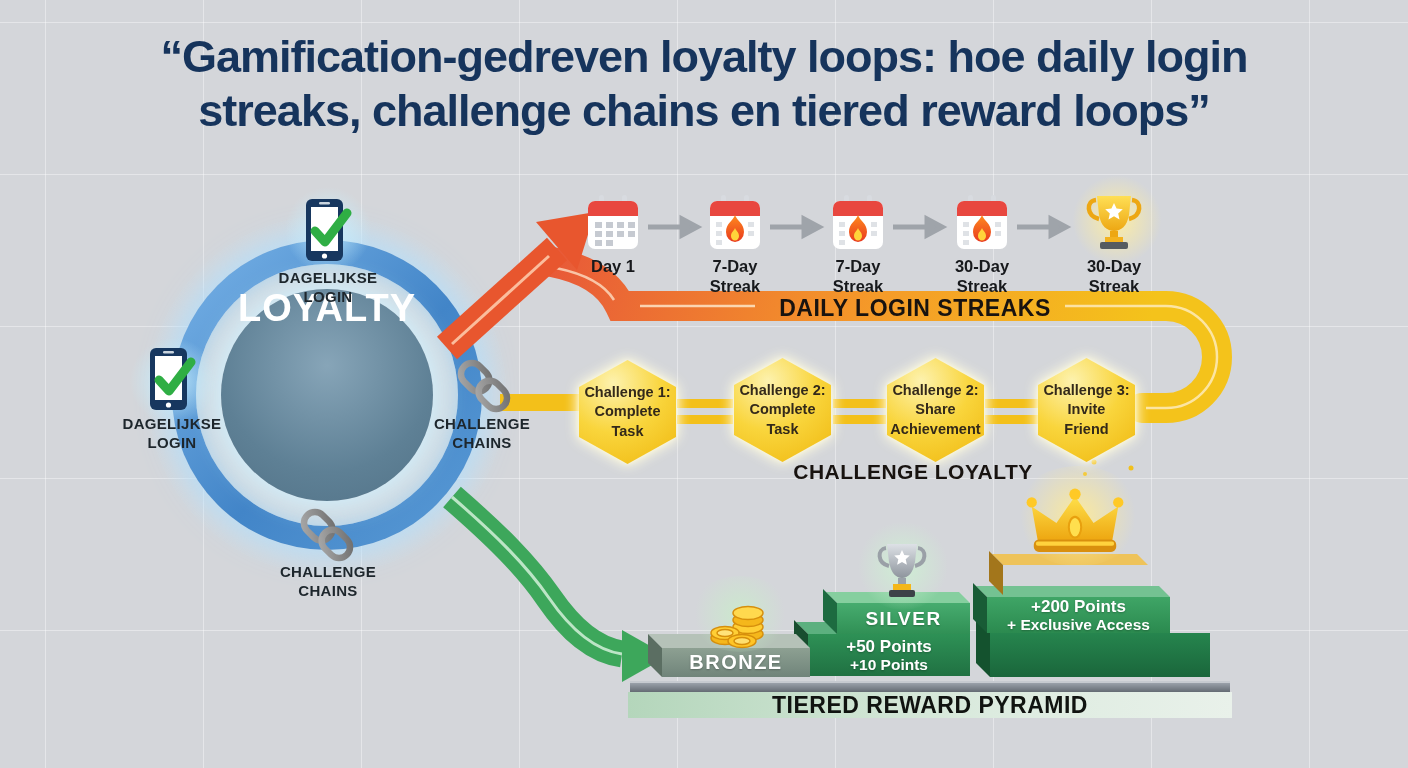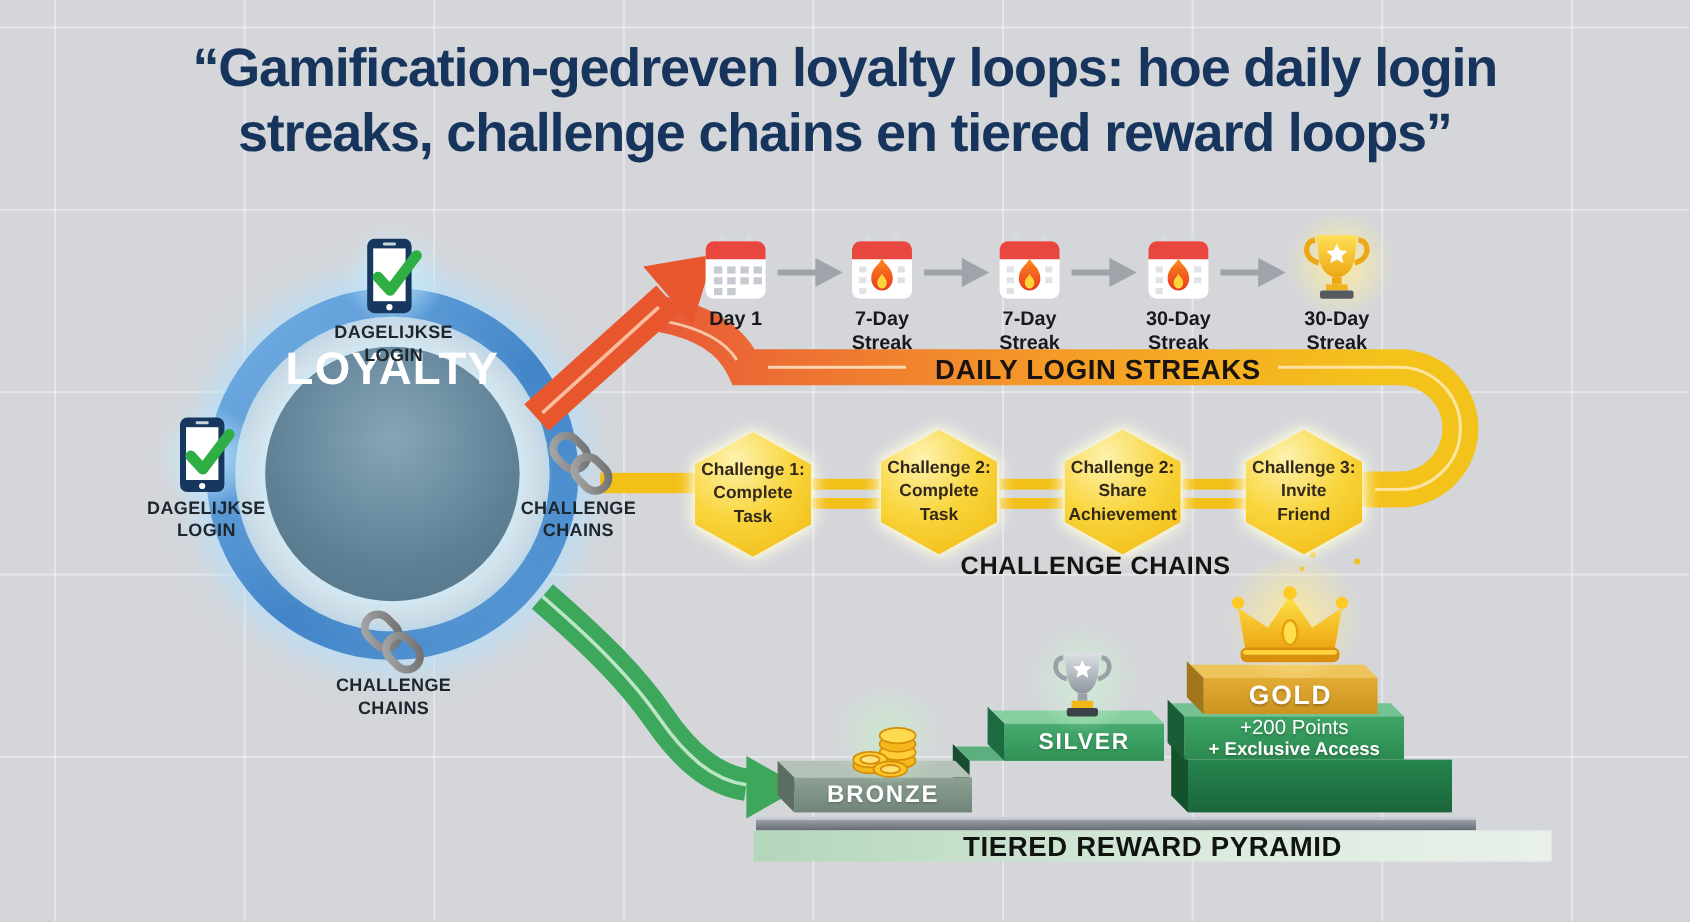--- a/index.html
+++ b/index.html
@@ -46,21 +46,21 @@
     background:radial-gradient(circle at 35% 22%,#fdf2ae 0%,#f9d53c 48%,#efb70e 100%);
     display:flex;flex-direction:column;align-items:center;justify-content:center;
     font-weight:700;font-size:14.5px;line-height:19.5px;color:#33291a;text-align:center;}
   .hexwrap{z-index:3;filter:drop-shadow(0 0 7px rgba(255,250,200,.95)) drop-shadow(0 0 2px rgba(255,255,255,.85));}
 
   
   .face-top{transform-origin:bottom;transform:skewX(45deg);z-index:3;}
   .face-left{transform-origin:right;transform:skewY(45deg);z-index:3;}
   .face{z-index:3;display:flex;flex-direction:column;align-items:center;justify-content:center;color:#fff;}
   .tiername{font-weight:800;letter-spacing:1.5px;text-shadow:0 1px 2px rgba(0,0,0,.25);}
-  .reward1{font-weight:400;font-size:17px;line-height:19px;text-shadow:0 1px 2px rgba(0,0,0,.25);}
+  .reward1{font-weight:700;font-size:17px;line-height:19px;text-shadow:0 1px 2px rgba(0,0,0,.25);}
   .reward2{font-weight:700;font-size:15.5px;line-height:18px;text-shadow:0 1px 2px rgba(0,0,0,.25);}
 </style>
 </head>
 <body>
 
 <div class="canvas">
 
   <svg width="0" height="0" style="position:absolute" aria-hidden="true">
     <defs>
       <linearGradient id="gradBand" gradientUnits="userSpaceOnUse" x1="552" y1="270" x2="1120" y2="430">
@@ -316,47 +316,48 @@
     </div>
   </div>
   <div class="abs hexwrap" style="left:1038px;top:358px;">
     <div class="hex">
       <span>Challenge 3:</span>
       <span>Invite</span>
       <span>Friend</span>
     </div>
   </div>
 
-  <div class="abs bandlbl" style="left:698px;top:460px;width:430px;font-size:21px;">CHALLENGE CHAINS</div>
+  <div class="abs bandlbl" style="left:698px;top:460px;width:430px;font-size:21px;">CHALLENGE LOYALTY</div>
 
   <div class="abs face" style="left:990px;top:633px;width:220px;height:44px;background:linear-gradient(180deg,#26854e,#1a663b);"></div>
   <div class="abs face-left" style="left:976px;top:633px;width:14px;height:44px;background:#14522e;"></div>
   <div class="abs face-top" style="left:987px;top:586px;width:183px;height:11px;background:#74c292;"></div>
   <div class="abs face" style="left:987px;top:597px;width:183px;height:36px;background:linear-gradient(180deg,#3fa566,#2b8a4f);">
     <div class="reward1">+200 Points</div>
     <div class="reward2">+ Exclusive Access</div>
   </div>
   <div class="abs face-left" style="left:973px;top:597px;width:14px;height:36px;background:#195c36;"></div>
   <div class="abs face-top" style="left:1003px;top:554px;width:145px;height:11px;background:#eec35a;"></div>
-  <div class="abs face tiername" style="left:1003px;top:565px;width:145px;height:30px;background:linear-gradient(180deg,#e2ab33,#cc9420);font-size:22px;">
-    <span>GOLD</span>
-  </div>
   <div class="abs face-left" style="left:989px;top:565px;width:14px;height:30px;background:#a3761b;"></div>
   <div class="abs glow" style="left:1013px;top:466px;width:130px;height:100px;background:radial-gradient(circle,rgba(255,235,150,.9),rgba(255,235,150,0) 70%);z-index:3;"></div>
   <svg class="abs" style="left:1025px;top:488px;z-index:4;" width="100" height="68" viewBox="0 0 96 66">
     <polygon points="12,52 6,18 30,34 48,8 66,34 90,18 84,52" fill="url(#gradCrown)"></polygon>
     <circle cx="6" cy="14" r="5" fill="#ffc926"></circle>
       <circle cx="48" cy="6" r="5.5" fill="#ffc926"></circle>
       <circle cx="90" cy="14" r="5" fill="#ffc926"></circle>
     <ellipse cx="48" cy="38" rx="6" ry="10" fill="#ffdf4e" stroke="#e8a00e" stroke-width="2"></ellipse>
     <rect x="8" y="50" width="80" height="12" rx="5" fill="#d98f0e"></rect>
     <rect x="10" y="52" width="76" height="4" rx="2" fill="#ffd23e"></rect>
   </svg>
 
   <div class="abs face-top" style="left:808px;top:622px;width:162px;height:12px;background:#5cb07f;"></div>
+  <div class="abs face" style="left:808px;top:634px;width:162px;height:42px;background:linear-gradient(180deg,#2e9156,#207142);">
+    <div class="reward1">+50 Points</div>
+    <div class="reward2">+10 Points</div>
+  </div>
   <div class="abs face-left" style="left:794px;top:634px;width:14px;height:42px;background:#184e2f;"></div>
   <div class="abs face-top" style="left:837px;top:592px;width:133px;height:11px;background:#86cf9f;"></div>
   <div class="abs face tiername" style="left:837px;top:603px;width:133px;height:31px;background:linear-gradient(180deg,#47ac6f,#309055);font-size:19px;">
     <span>SILVER</span>
   </div>
   <div class="abs face-left" style="left:823px;top:603px;width:14px;height:31px;background:#1d6b40;"></div>
   <div class="abs glow" style="left:856px;top:522px;width:94px;height:88px;background:radial-gradient(circle,rgba(205,242,210,.85),rgba(205,242,210,0) 70%);z-index:3;"></div>
   <svg class="abs" style="left:874px;top:538px;z-index:4;" width="56" height="64" viewBox="0 0 56 64">
     <path d="M12,10 C3,11 3,25 15,28" fill="none" stroke="#9aa0a7" stroke-width="4"></path>
     <path d="M44,10 C53,11 53,25 41,28" fill="none" stroke="#9aa0a7" stroke-width="4"></path>
@@ -381,17 +382,17 @@
       <ellipse cx="40" cy="19" rx="15" ry="6.5" fill="#ffd94e"></ellipse>
       <ellipse cx="17" cy="44" rx="14" ry="6.5" fill="#f5b71b"></ellipse>
       <ellipse cx="17" cy="39" rx="14" ry="6.5" fill="#ffcf35"></ellipse>
       <ellipse cx="34" cy="47" rx="14" ry="6.5" fill="#ffc526"></ellipse>
       <ellipse cx="34" cy="47" rx="8" ry="3.5" fill="#ffdf6e"></ellipse>
       <ellipse cx="17" cy="39" rx="8" ry="3.5" fill="#ffe27a"></ellipse>
     </g>
   </svg>
 
   <div class="abs" style="left:630px;top:681px;width:600px;height:11px;z-index:3;background:linear-gradient(180deg,#9aa1aa,#646b73);border-top:2px solid #c6cad0;"></div>
-  <div class="abs bandlbl" style="left:628px;top:692px;width:665px;height:26px;line-height:26px;z-index:3;background:linear-gradient(90deg,#b4d6bb,#dcebdf 60%,#e9f1ea);color:#101310;">
+  <div class="abs bandlbl" style="left:628px;top:692px;width:604px;height:26px;line-height:26px;z-index:3;background:linear-gradient(90deg,#b4d6bb,#dcebdf 60%,#e9f1ea);color:#101310;">
     <span>TIERED REWARD PYRAMID</span>
   </div>
 
 </div>
 
 </body></html>

